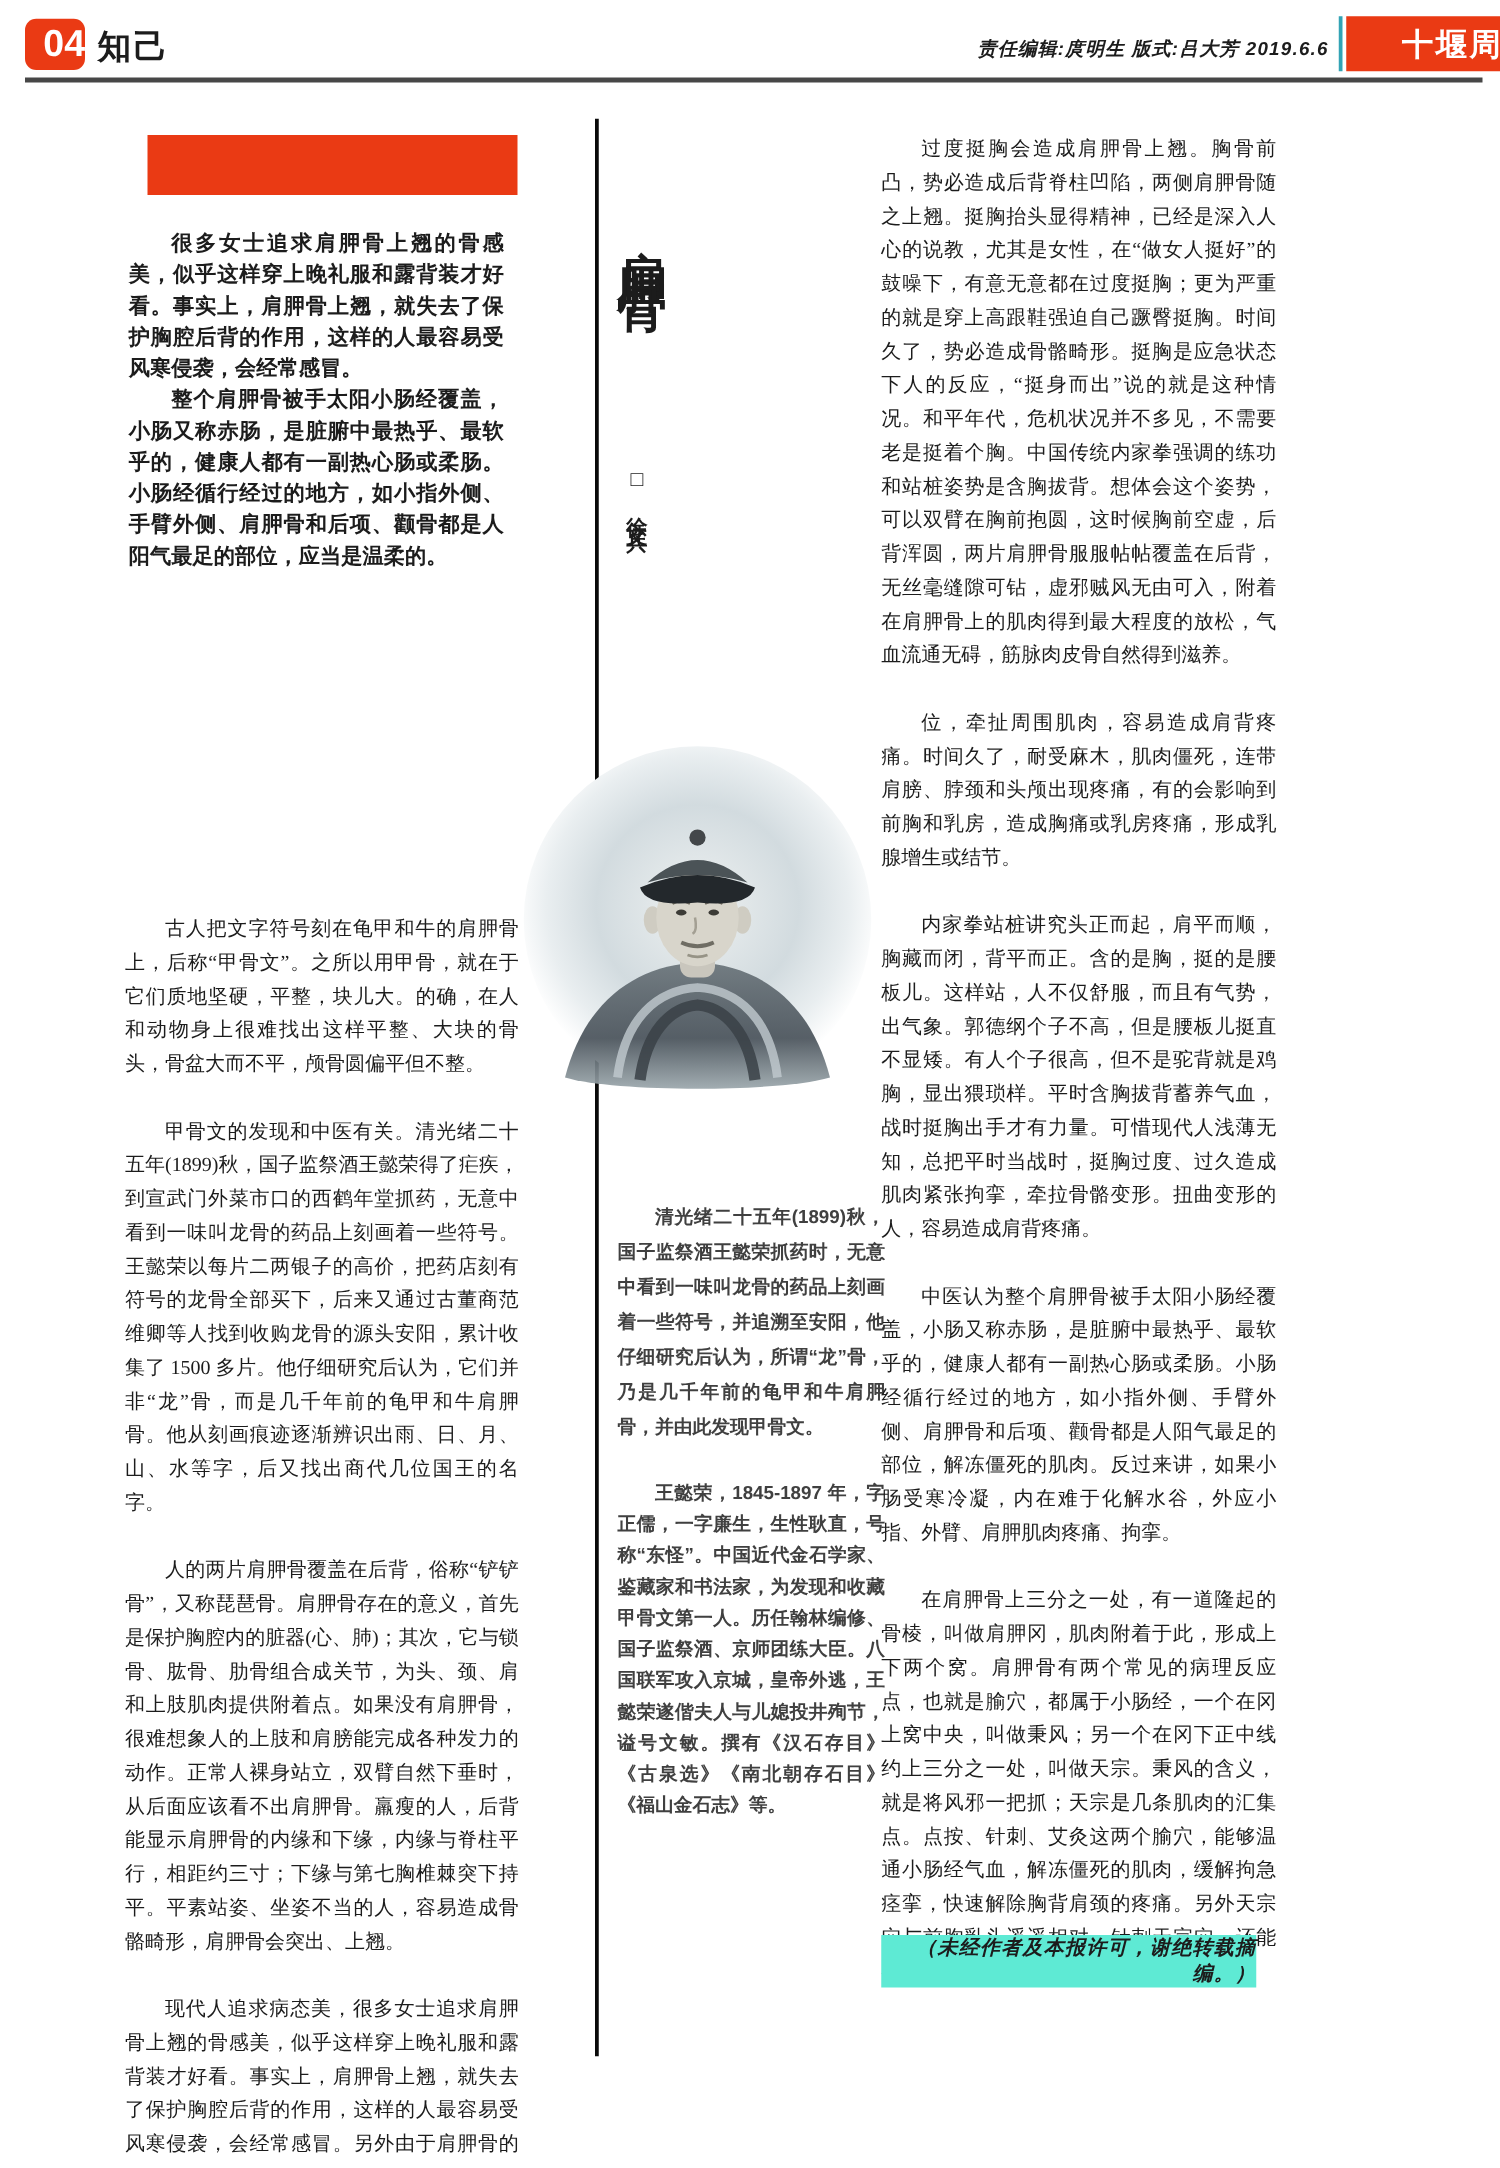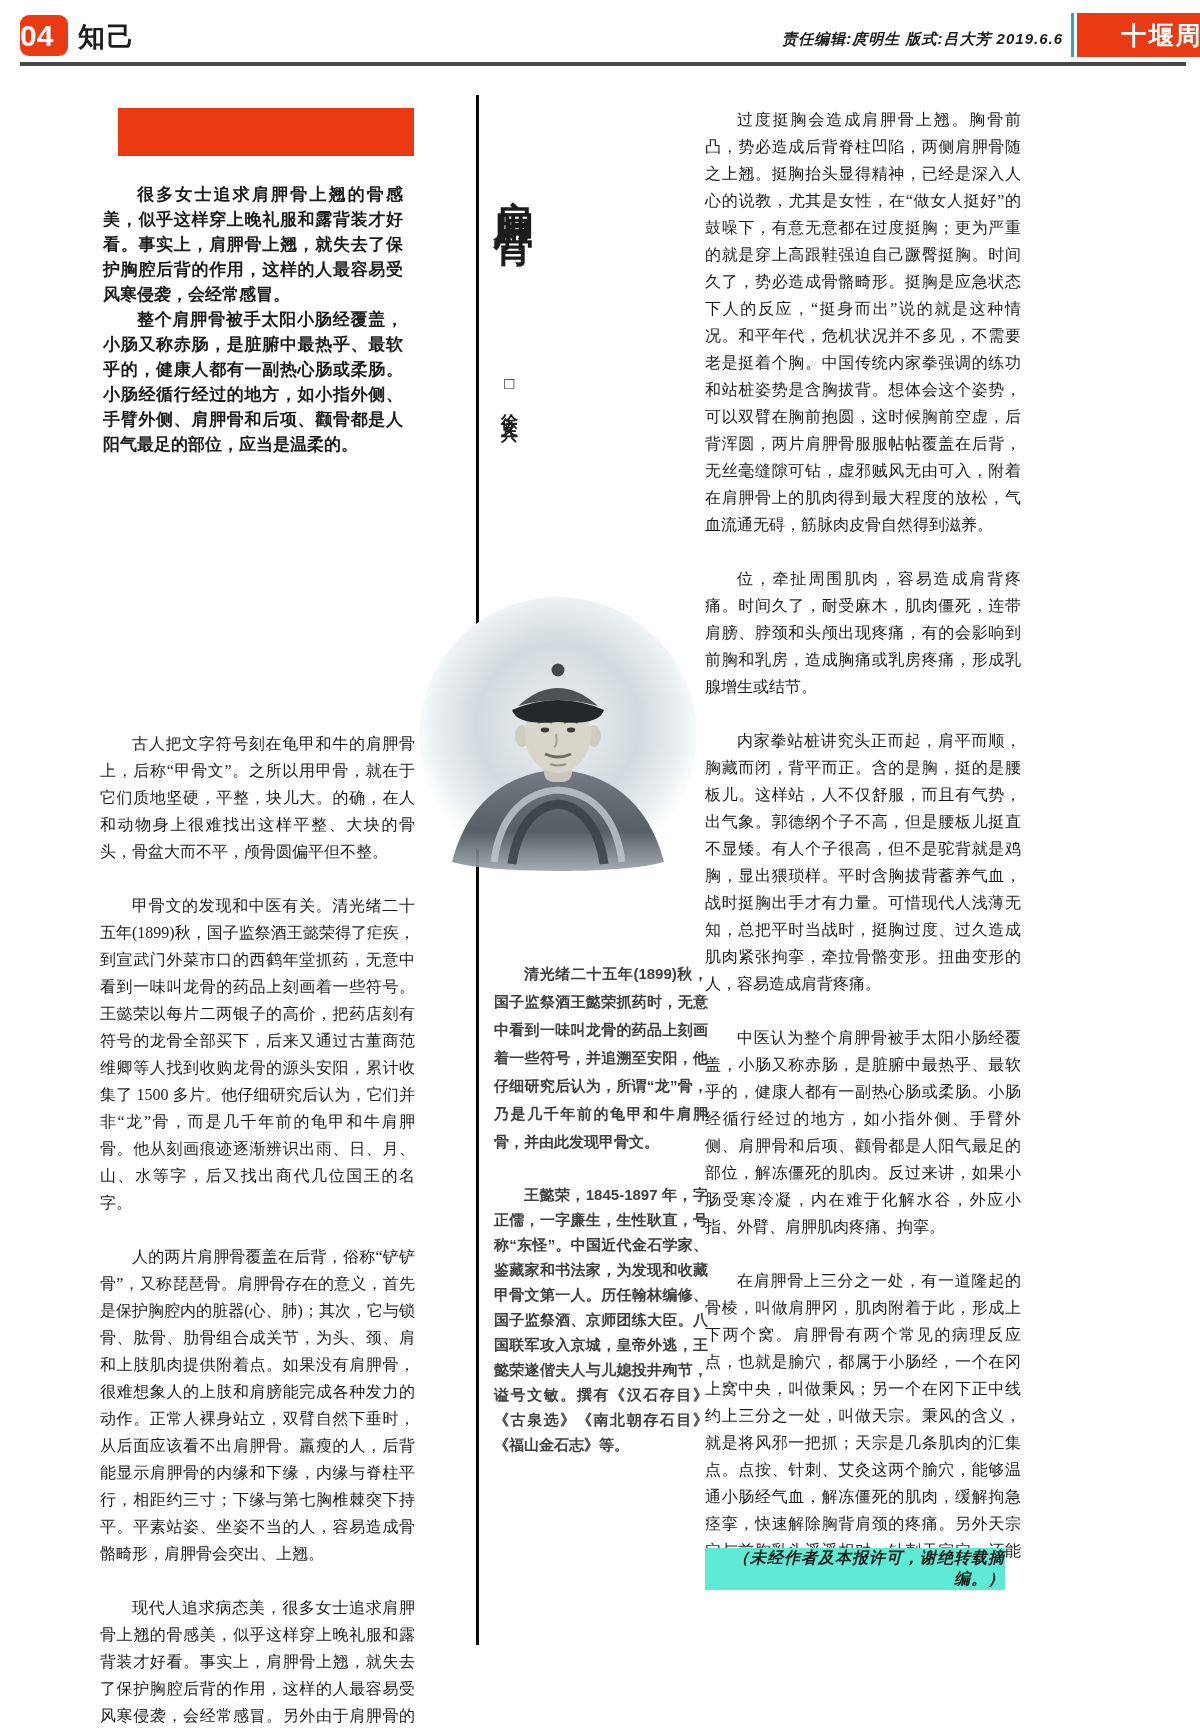--- a/index.html
+++ b/index.html
@@ -10,21 +10,21 @@
   html,body{margin:0;padding:0;background:#fff;}
   .page{
     position:relative;width:1200px;height:1734px;background:#fff;
     color:var(--ink);overflow:hidden;
     font-family:"Liberation Serif","DejaVu Serif",serif;
   }
   
   .hdr-badge{
     position:absolute;left:20px;top:15px;width:48px;height:41px;
     background:var(--red);border-radius:9px;color:#fff;
-    display:flex;align-items:center;justify-content:flex-start;
+    display:flex;align-items:center;justify-content:flex-end;
     font-family:"Liberation Sans","DejaVu Sans",sans-serif;
     font-size:30px;font-weight:700;
   }
   .hdr-section{
     position:absolute;left:78px;top:19px;
     font-family:"Liberation Sans","DejaVu Sans",sans-serif;
     font-size:27px;font-weight:700;letter-spacing:2px;
   }
   .hdr-credits{
     position:absolute;right:137px;top:30px;

